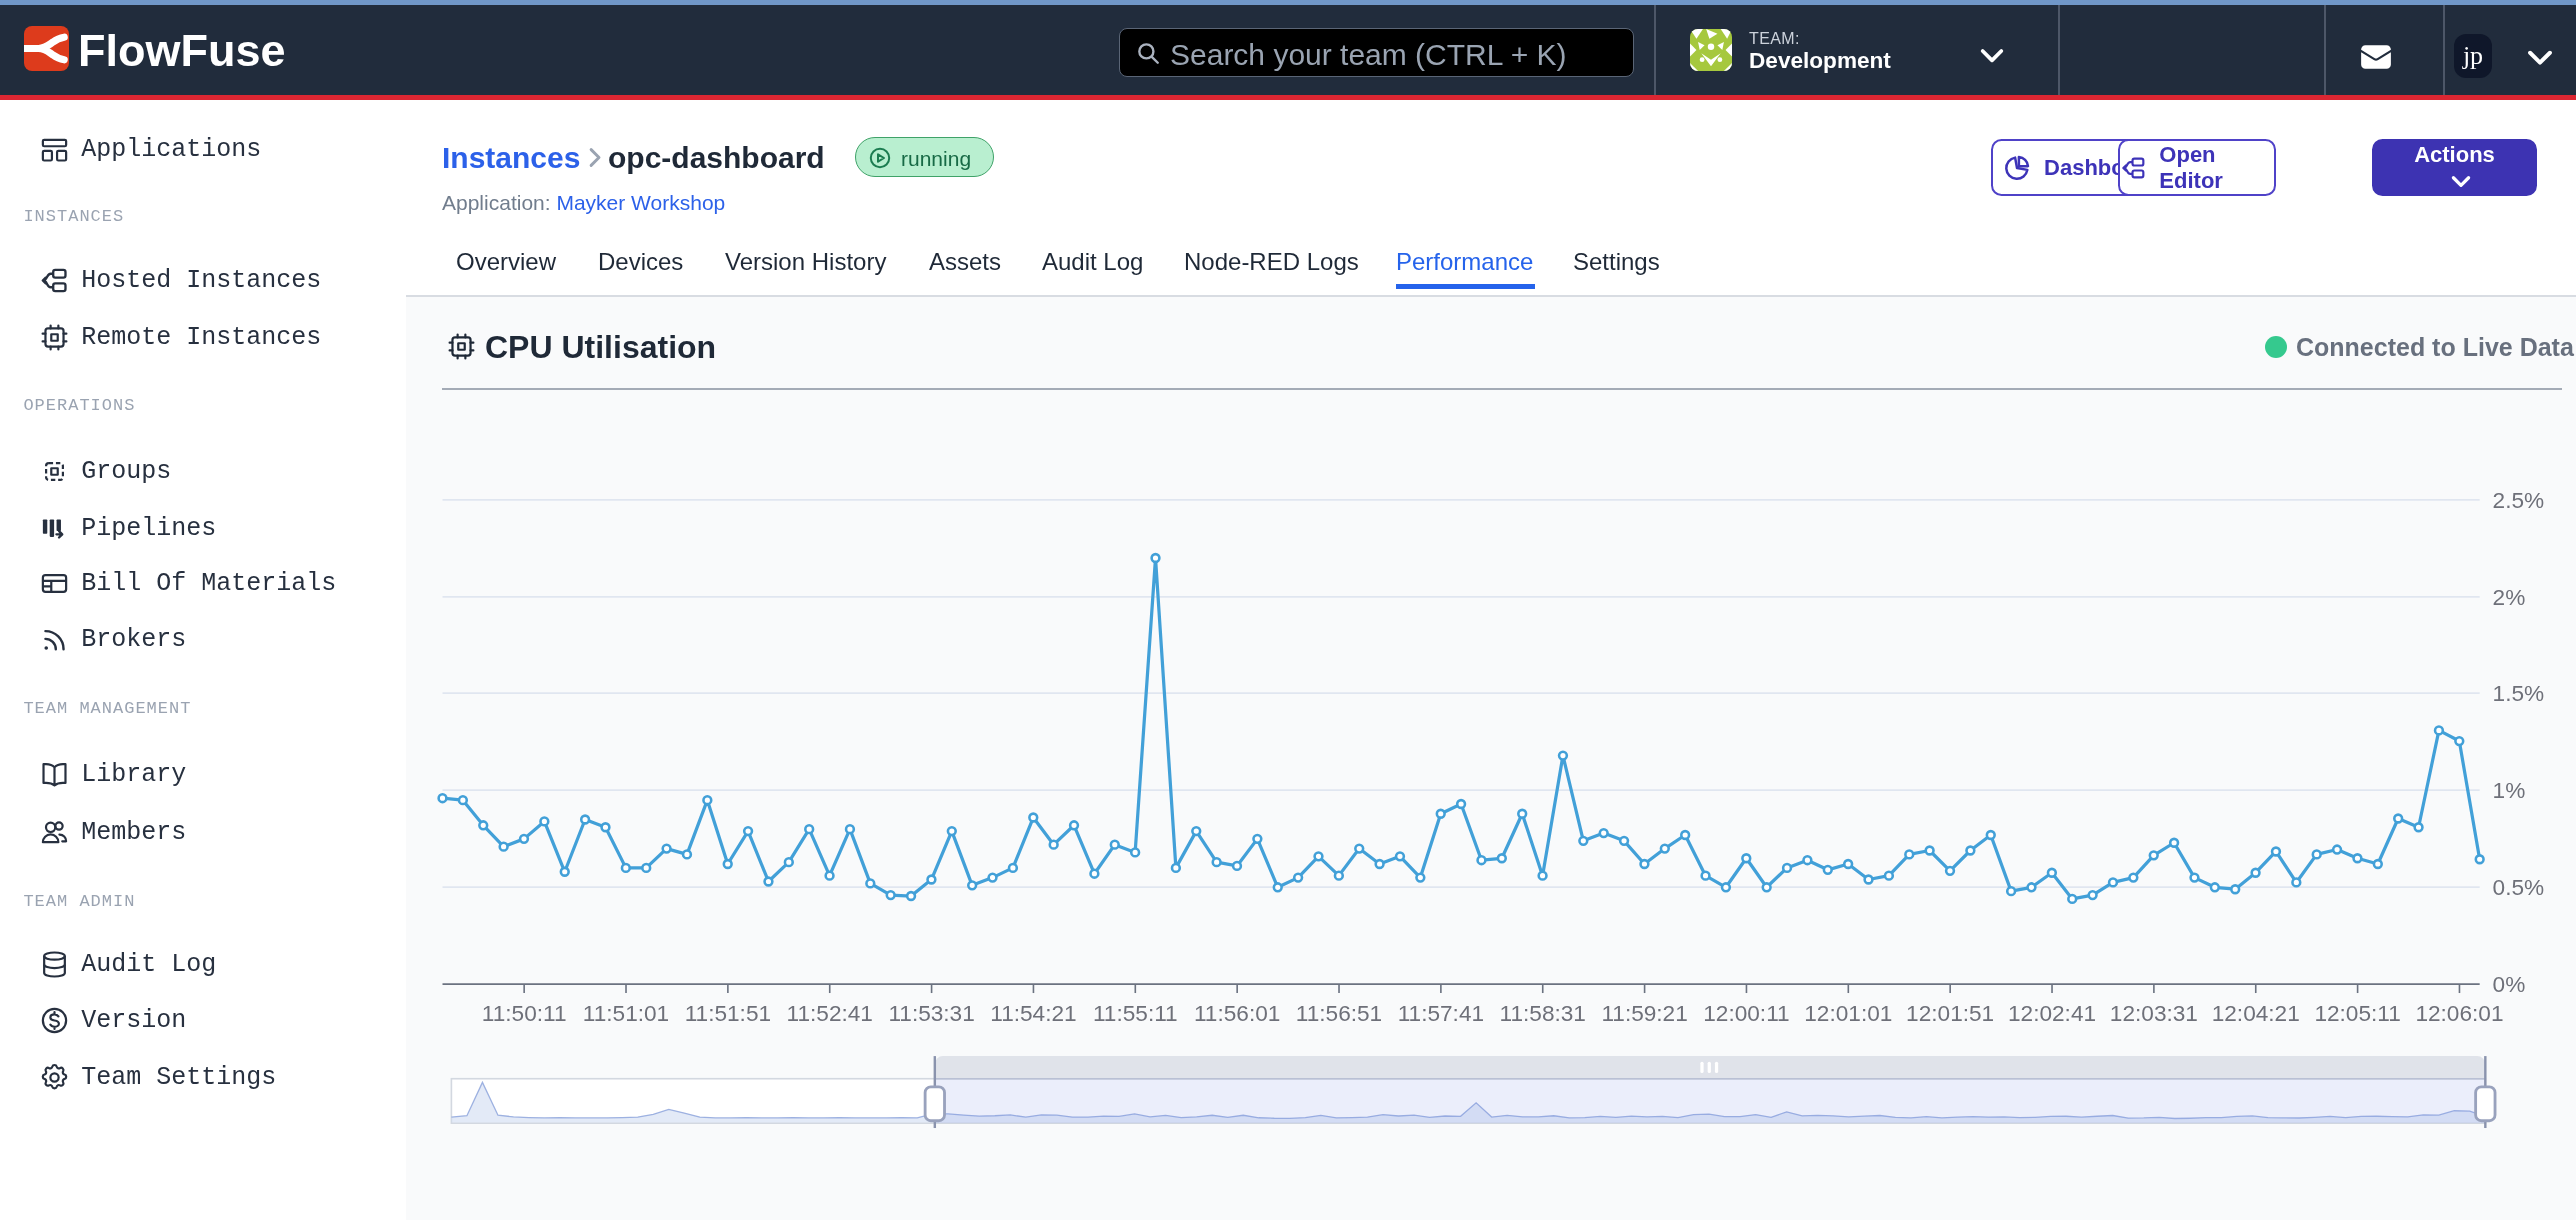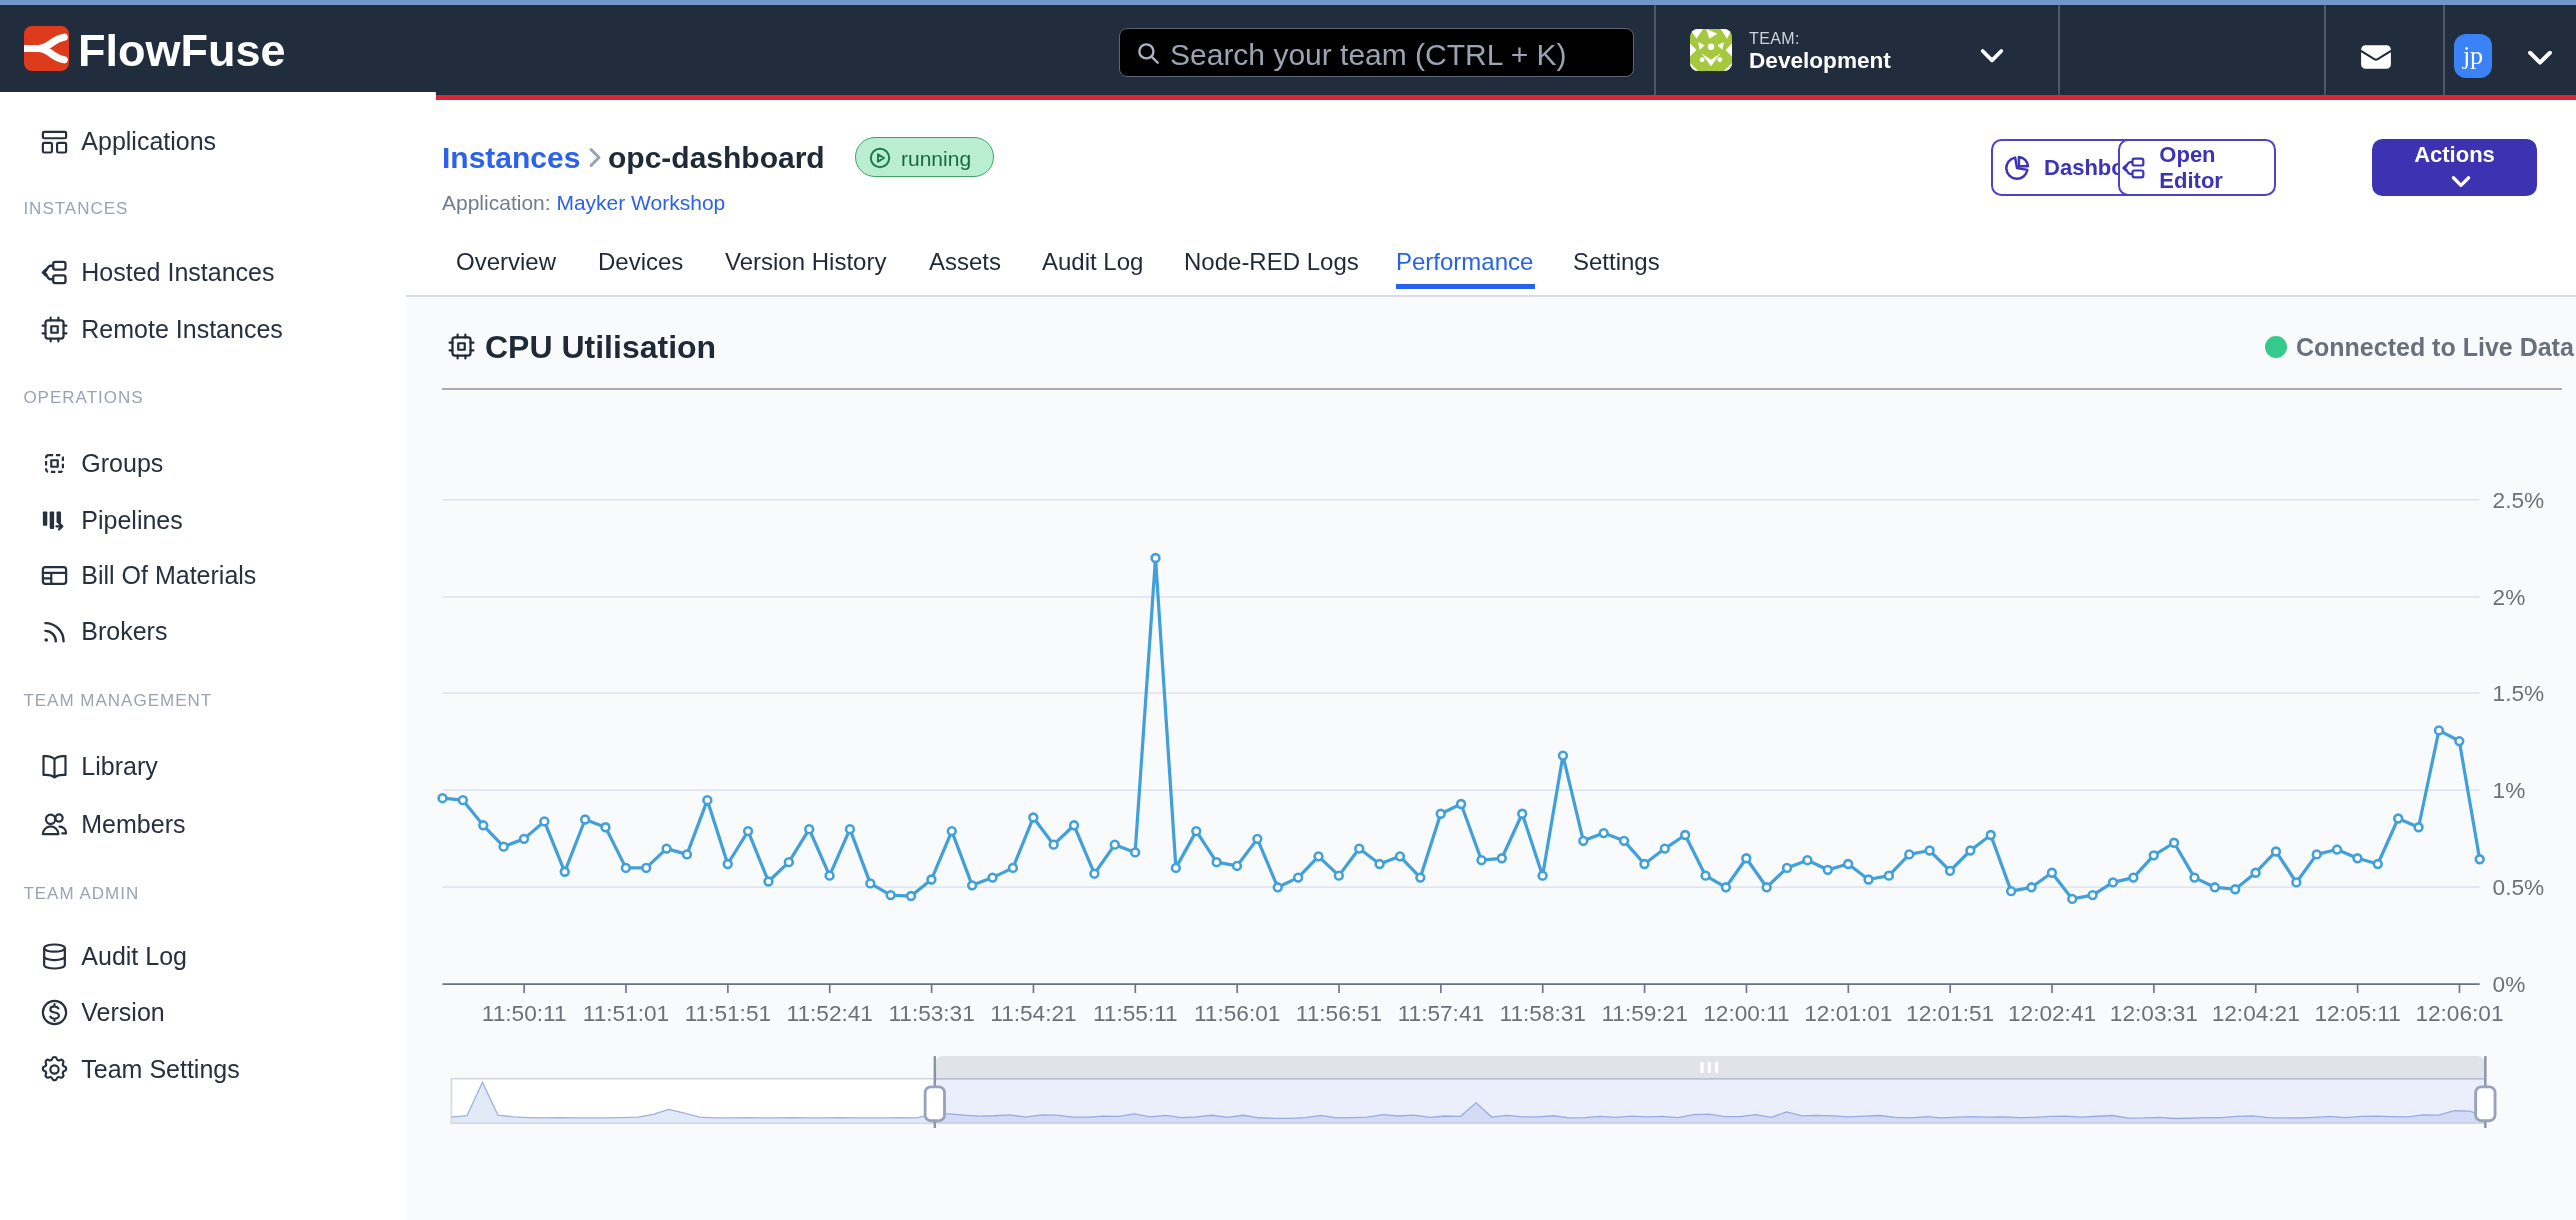--- a/index.html
+++ b/index.html
@@ -1,21 +1,21 @@
 <!DOCTYPE html>
 <html style="font-size:13px"><head>
 <meta charset="utf-8">
 <style>
 * { margin:0; padding:0; box-sizing:border-box; }
 html,body { width:2576px; height:1221px; background:#ffffff; font-family:"Liberation Sans", sans-serif; overflow:hidden; }
 .abs { position:absolute; }
 #topstrip { position:absolute; left:0; top:0; width:2576px; height:4.9px; background:#7097c8; }
 #navbar { position:absolute; left:0; top:4.9px; width:2576px; height:91px; background:#212c3c; }
 #redline { position:absolute; left:0; top:95px; width:2576px; height:4.9px; background:#dc2632; }
-#sidebar { position:absolute; left:0; top:92px; width:436px; height:1121px; background:#ffffff; border-right:1.6px solid #e9ebef; }
+#sidebar { position:absolute; left:0; top:100px; width:436px; height:1121px; background:#ffffff; border-right:1.6px solid #e9ebef;font-family:Liberation Mono, monospace; }
 #main { position:absolute; left:406px; top:100px; width:2170px; height:1121px; background:#ffffff; }
 #chartarea { position:absolute; left:406px; top:297px; width:2170px; height:924px; background:#f9fafb; }
 .navdiv { position:absolute; top:0px; height:91px; width:1.6px; background:#4d5768; }
 .sideitem { position:absolute; left:39px; height:32px; display:flex; align-items:center; color:#27303f; font-size:25px; }
 .sideitem svg { width:31px; height:31px; margin-right:11.3px; }
 .sidehead { position:absolute; left:23.4px; color:#9aa3b1; font-size:17px; font-weight:500; letter-spacing:1px; }
 .tab { position:absolute; top:148px; font-size:24px; color:#1f2937; }
 .btn { position:absolute; top:39px; height:57px; border:2.4px solid #4f42c8; border-radius:10.5px; background:#ffffff; color:#3d33b8; font-weight:bold; font-size:22px; display:flex; align-items:center; justify-content:center; }
 </style>
 </head>
@@ -68,21 +68,21 @@
 <div class="navdiv" style="left:2058px;"></div>
 
 <div class="navdiv" style="left:2324px;"></div>
 
 <svg viewBox="0 0 24 24" class="abs" style="left:2359px; top:35px; width:34px; height:34px;" fill="#ffffff">
       <path d="M1.5 8.67v8.58a3 3 0 003 3h15a3 3 0 003-3V8.67l-8.93 5.49a3 3 0 01-3.14 0L1.5 8.67z"></path>
       <path d="M22.5 6.91V6.75a3 3 0 00-3-3h-15a3 3 0 00-3 3v.16l9.71 5.98a1.5 1.5 0 001.57 0l9.72-5.98z"></path>
     </svg>
 <div class="navdiv" style="left:2443px;"></div>
 
-<div class="abs" style="left:2454px; top:29px; width:38px; height:44px; background:#3b82f6; border-radius:12px; text-align:center;">
+<div class="abs" style="left:2454px; top:29px; width:38px; height:44px; background:#0f172a; border-radius:12px; text-align:center;">
   <span style="font-family:'Liberation Serif', serif; font-size:26px; color:#ffffff; line-height:44px;">jp</span>
 </div>
 <svg viewBox="0 0 24 24" class="abs" style="left:2523px; top:35px; width:34px; height:34px;" fill="none" stroke="#ffffff" stroke-width="2.8" stroke-linecap="round" stroke-linejoin="round">
       <path d="M5 9 L12 16 L19 9"></path>
     </svg>
 
 </div>
 <div id="redline"></div>
 <div id="sidebar">
   <div class="sideitem" style="top:33px;">

